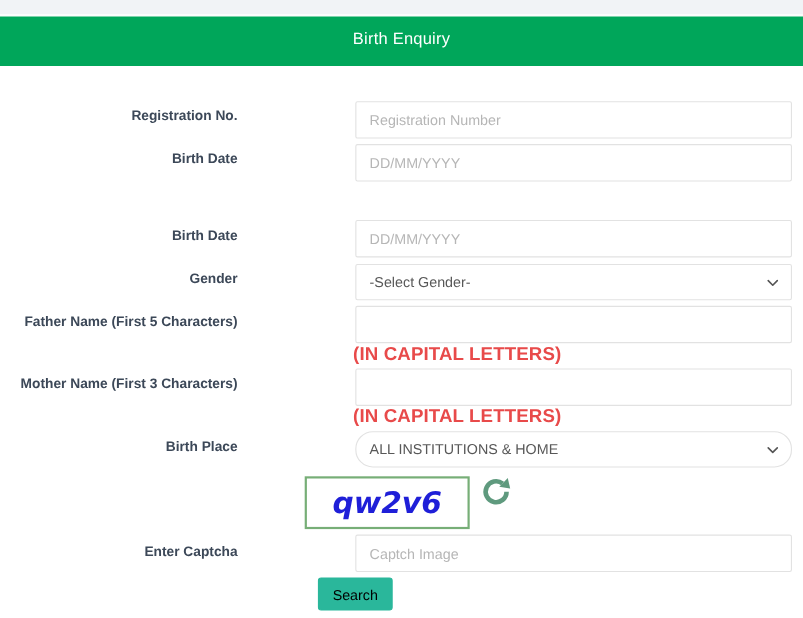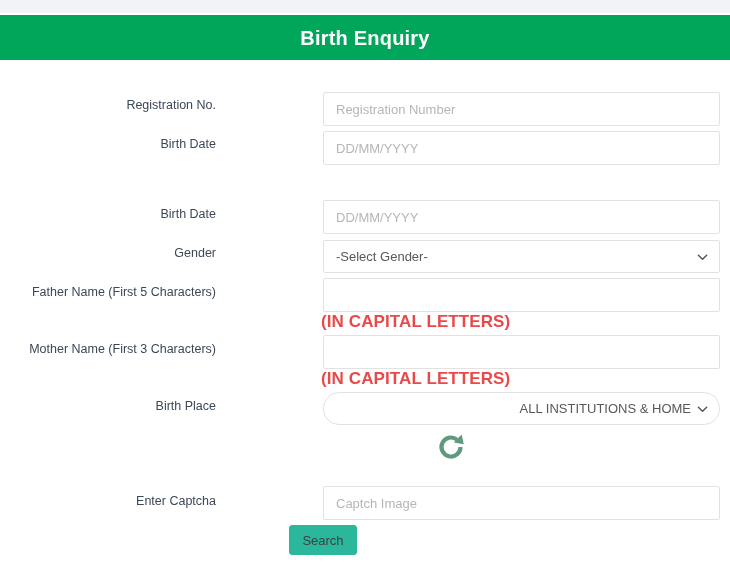--- a/index.html
+++ b/index.html
@@ -37,22 +37,22 @@
     background: #00a65a;
     box-sizing: border-box;
   }
   .page-header-title {
     position: absolute;
     left: 0;
     right: 0;
     top: 12px;
     text-align: center;
     color: #ffffff;
-    font-size: 20px;
-    font-weight: bold;
+    font-size: 15px;
+    font-weight: normal;
     letter-spacing: 0.2px;
     
     box-sizing: border-box;
   }
 
   
   .form-area {
     position: absolute;
     left: 0;
     top: 60px;
@@ -67,21 +67,21 @@
     width: 730px;
   }
 
   .label {
     position: absolute;
     left: 0;
     width: 216px;
     text-align: right;
     color: #3c4858;
     font-size: 12.5px;
-    font-weight: normal;
+    font-weight: bold;
     line-height: 15px;
   }
 
   .control {
     position: absolute;
     left: 277px;
     width: 443px;
     box-sizing: border-box;
     padding-left: 46px;
   }
@@ -114,21 +114,21 @@
     padding: 0 28px 0 12px;
     outline: none;
     display: flex;
     align-items: center;
     position: relative;
     width: 100%;
     cursor: pointer;
     -webkit-appearance: none;
     appearance: none;
   }
-  .sel.rounded { border-radius: 16px; justify-content: flex-end; }
+  .sel.rounded { border-radius: 16px; }
   .sel .chev {
     position: absolute;
     right: 11px;
     top: 50%;
     transform: translateY(-50%);
     width: 11px;
     height: 11px;
     pointer-events: none;
   }
 
@@ -197,21 +197,21 @@
     box-sizing: border-box;
     border-radius: 3px;
     cursor: pointer;
     padding: 0;
   }
   .btn-search {
     left: 289px;
     top: 525px;
     width: 68px;
     background: #2ab79b;
-    color: #404040;
+    color: #000000;
     border: 1px solid #2ab79b;
   }
   .btn-reset {
     left: 365px;
     top: 525px;
     width: 57px;
     background: #ffffff;
     color: #444444;
     border: 1px solid #e0e0e0;
     margin-top: 40px;
@@ -283,20 +283,23 @@
     <div class="control" style="top:0px;">
       <div class="sel rounded">
         <span>ALL INSTITUTIONS &amp; HOME</span>
         <svg class="chev" viewBox="0 0 12 12">
           <path d="M1.5 4 L6 8.5 L10.5 4" stroke="#555" stroke-width="1.6" fill="none" stroke-linecap="round" stroke-linejoin="round"></path>
         </svg>
       </div>
     </div>
   </div>
 
+  <div class="captcha-box">
+    <span class="captcha-text">qw2v6</span>
+  </div>
 
   <svg class="captcha-refresh" viewBox="0 0 34 34">
     <path d="M26.5 17 a9.5 9.5 0 1 1 -3.6 -7.4" fill="none" stroke="#5f9a7e" stroke-width="4.2" stroke-linecap="butt"></path>
     <polygon points="27.6,4.5 29.8,14.2 19.9,12.6" fill="#5f9a7e"></polygon>
   </svg>
 
   <div class="row" style="top:426px;">
     <div class="label" style="top:8px;">Enter Captcha</div>
     <div class="control" style="top:0px;">
       <input class="txt" type="text" placeholder="Captch Image" style="">

